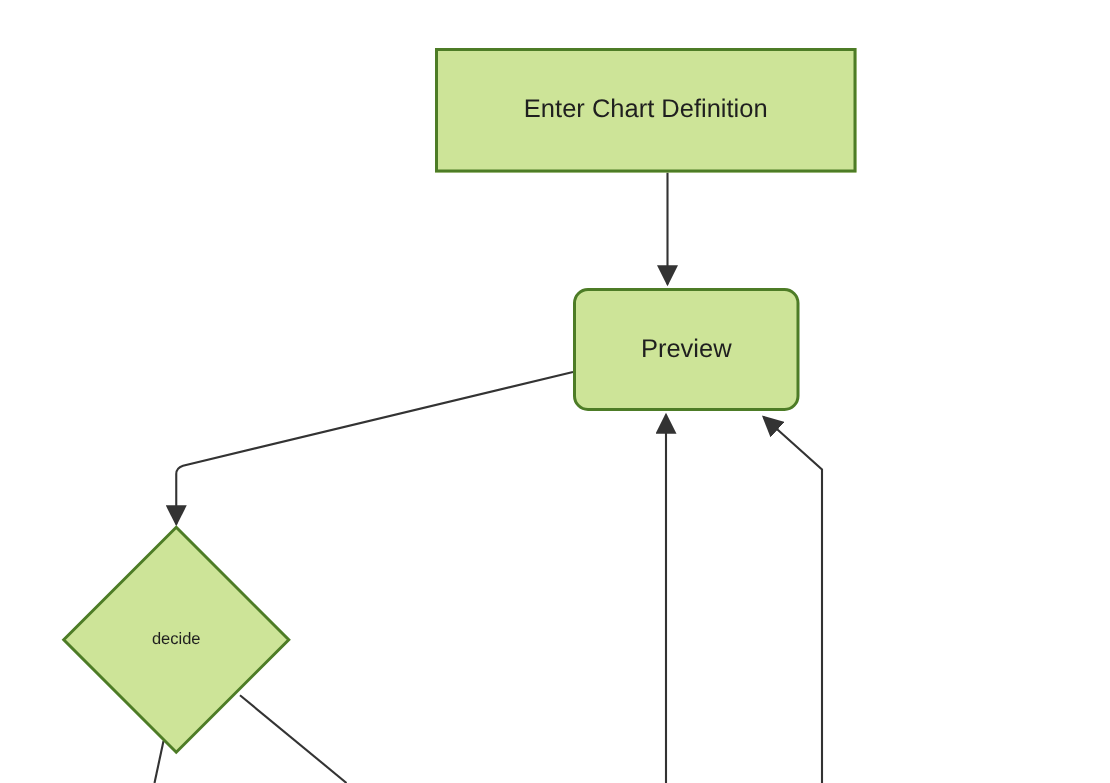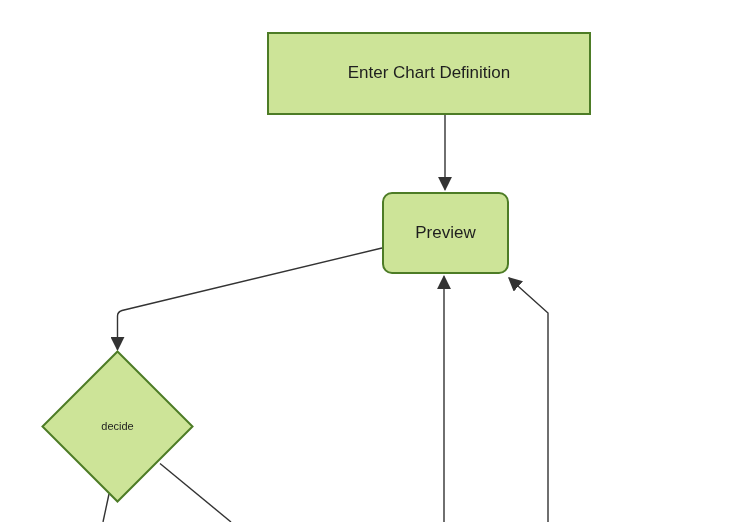--- a/index.html
+++ b/index.html
@@ -21,22 +21,22 @@
   .arrowhead{fill:var(--edge-color);stroke:none;}
   .diamond-shape{fill:var(--node-fill);stroke:var(--node-border);stroke-width:2;}
   .node{
     position:absolute;box-sizing:border-box;
     background:var(--node-fill);
     border:2px solid var(--node-border);
     display:flex;align-items:center;justify-content:center;
     color:var(--label-color);font-size:17px;line-height:1.2;
     text-align:center;white-space:nowrap;
   }
-  .node-enter{left:267px;top:32px;width:324px;height:83px;}
-  .node-preview{left:382px;top:192px;width:127px;height:82px;border-radius:10px;}
+  .node-enter{left:290px;top:32px;width:281px;height:83px;}
+  .node-preview{left:382px;top:192px;width:151px;height:82px;border-radius:10px;}
   .diamond-label{
     position:absolute;left:43px;top:406px;width:149px;height:40px;
     display:flex;align-items:center;justify-content:center;
     color:var(--label-color);font-size:11px;white-space:nowrap;
   }
 </style>
 </head>
 <body>
 
 <div class="canvas">

